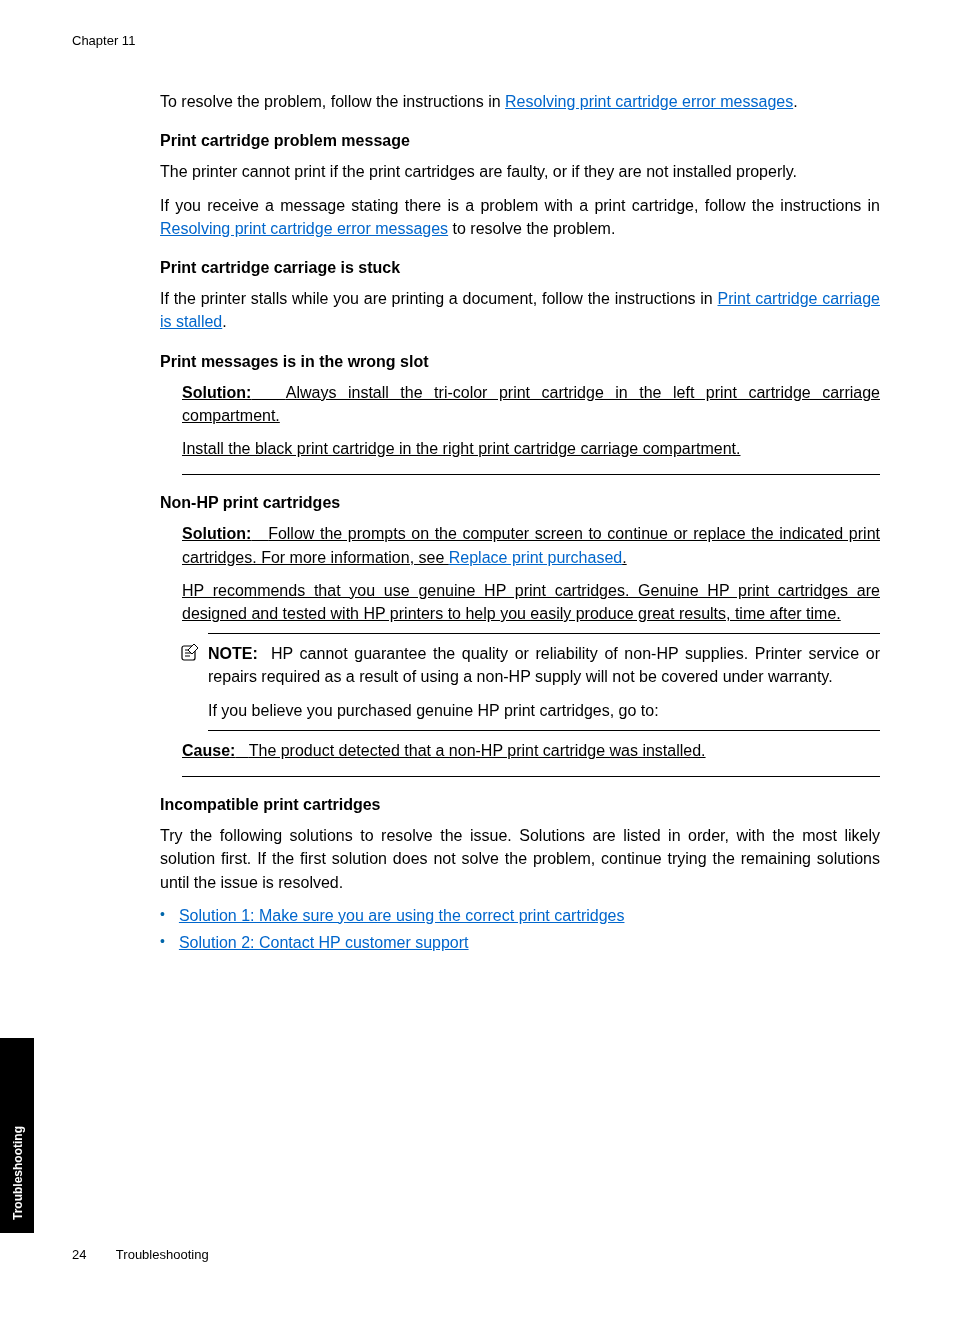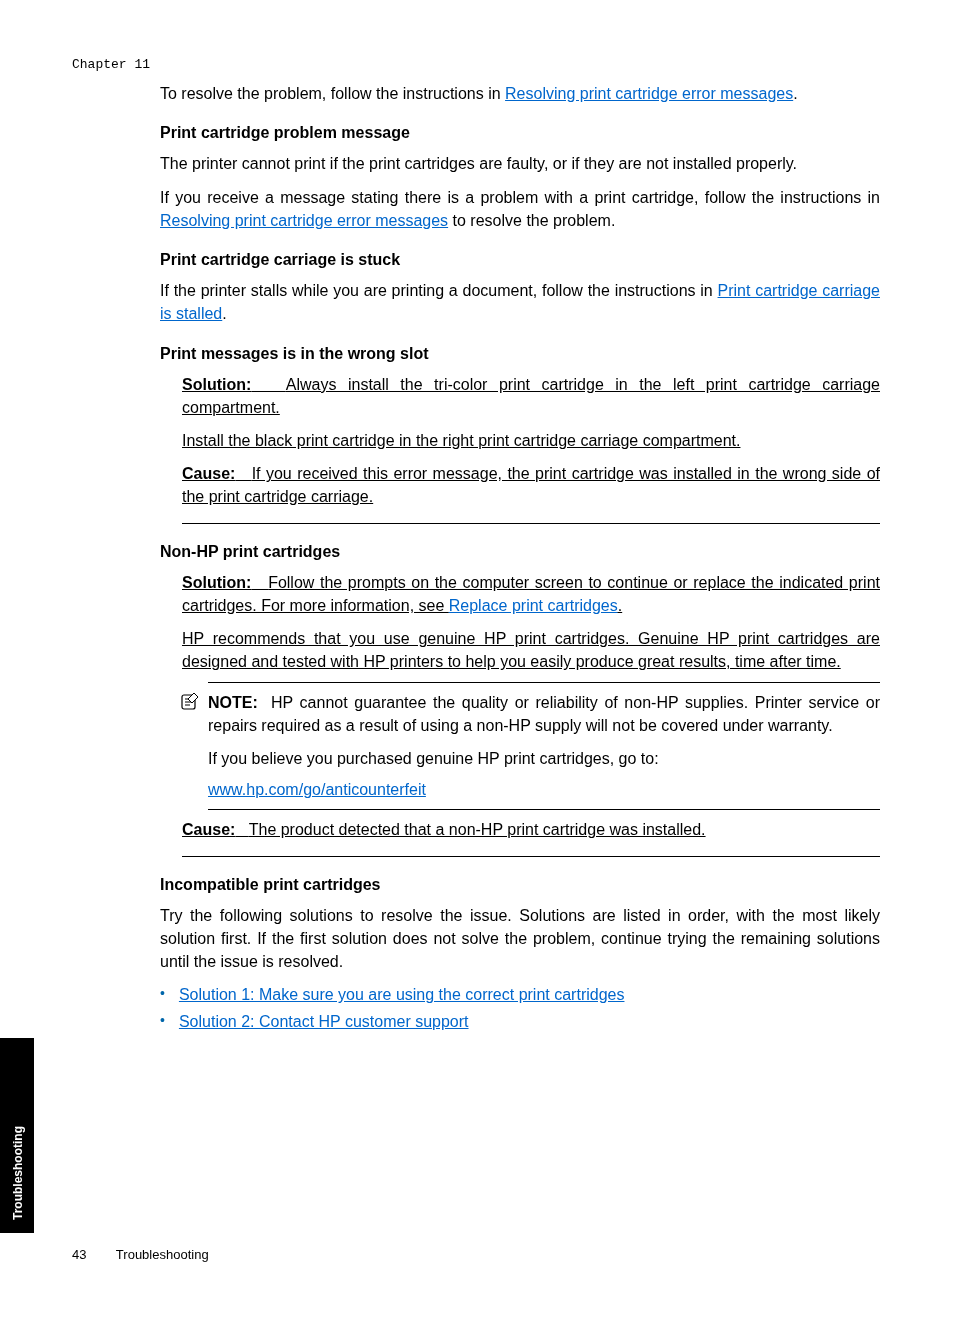--- a/index.html
+++ b/index.html
@@ -8,28 +8,27 @@
       font-size: 16px;
       line-height: 1.45;
       color: #000;
       background: #fff;
       width: 954px;
       height: 1321px;
       position: relative;
     }
     .chapter-header {
       position: absolute;
-      top: 56px;
+      top: 32px;
       left: 72px;
       font-size: 13px;
-      font-family: Liberation Mono, monospace;
     }
     .content {
       position: absolute;
-      top: 82px;
+      top: 90px;
       left: 160px;
       right: 72px;
       width: 720px;
     }
     .content p {
       margin-bottom: 8px;
       text-align: justify;
     }
     .link {
       color: #0066cc;
@@ -131,49 +130,43 @@
   <p class="heading">Print cartridge carriage is stuck</p>
   <p>
     <span>If the printer stalls while you are printing a document, follow the instructions in </span><span class="link">Print cartridge carriage is stalled</span><span>.</span>
   </p>
 
   <p class="heading">Print messages is in the wrong slot</p>
   <p class="indent">
     <span class="solution-cause-label">Solution:</span>&nbsp;&nbsp;&nbsp;<span>Always install the tri-color print cartridge in the left print cartridge carriage compartment.</span>
   </p>
   <p class="indent para-spacing">Install the black print cartridge in the right print cartridge carriage compartment.</p>
-  <p class="indent para-spacing">
-    <span class="solution-cause-label">Cause:</span>&nbsp;&nbsp;&nbsp;<span>If you received this error message, the print cartridge was installed in the wrong side of the print cartridge carriage.</span>
-  </p>
   <hr class="hr">
 
   <p class="heading">Non-HP print cartridges</p>
   <p class="indent">
-    <span class="solution-cause-label">Solution:</span>&nbsp;&nbsp;&nbsp;<span>Follow the prompts on the computer screen to continue or replace the indicated print cartridges. For more information, see </span><span class="link">Replace print cartridges</span><span>.</span>
+    <span class="solution-cause-label">Solution:</span>&nbsp;&nbsp;&nbsp;<span>Follow the prompts on the computer screen to continue or replace the indicated print cartridges. For more information, see </span><span class="link">Replace print purchased</span><span>.</span>
   </p>
   <p class="indent para-spacing">HP recommends that you use genuine HP print cartridges. Genuine HP print cartridges are designed and tested with HP printers to help you easily produce great results, time after time.</p>
 
   <hr class="hr-inner">
   <div class="indent2 note-block">
     <span class="note-icon">
       <svg width="20" height="18" viewBox="0 0 20 18">
         <rect x="2" y="3" width="13" height="14" fill="none" stroke="#000" stroke-width="1.2" rx="2"></rect>
         <line x1="5" y1="7" x2="12" y2="7" stroke="#000" stroke-width="1"></line>
         <line x1="5" y1="10" x2="12" y2="10" stroke="#000" stroke-width="1"></line>
         <line x1="5" y1="13" x2="10" y2="13" stroke="#000" stroke-width="1"></line>
         <path d="M 14 1 L 18 5 L 12 11 L 8 7 Z" fill="#fff" stroke="#000" stroke-width="1"></path>
       </svg>
     </span>
     <p>
       <span class="solution-cause-label">NOTE:</span>&nbsp;&nbsp;<span>HP cannot guarantee the quality or reliability of non-HP supplies. Printer service or repairs required as a result of using a non-HP supply will not be covered under warranty.</span>
     </p>
     <p class="para-spacing">If you believe you purchased genuine HP print cartridges, go to:</p>
-    <p>
-      <span class="link">www.hp.com/go/anticounterfeit</span>
-    </p>
   </div>
   <hr class="hr-inner">
 
   <p class="indent">
     <span class="solution-cause-label">Cause:</span>&nbsp;&nbsp;&nbsp;<span>The product detected that a non-HP print cartridge was installed.</span>
   </p>
   <hr class="hr">
 
   <p class="heading">Incompatible print cartridges</p>
   <p>Try the following solutions to resolve the issue. Solutions are listed in order, with the most likely solution first. If the first solution does not solve the problem, continue trying the remaining solutions until the issue is resolved.</p>
@@ -187,15 +180,15 @@
     <span class="link">Solution 2: Contact HP customer support</span>
   </div>
 
 </div>
 
 <div class="side-tab">
   <div class="side-tab-text">Troubleshooting</div>
 </div>
 
 <div class="page-footer">
-  <span class="page-footer-num">43</span>
+  <span class="page-footer-num">24</span>
   <span>Troubleshooting</span>
 </div>
 
 </body></html>

